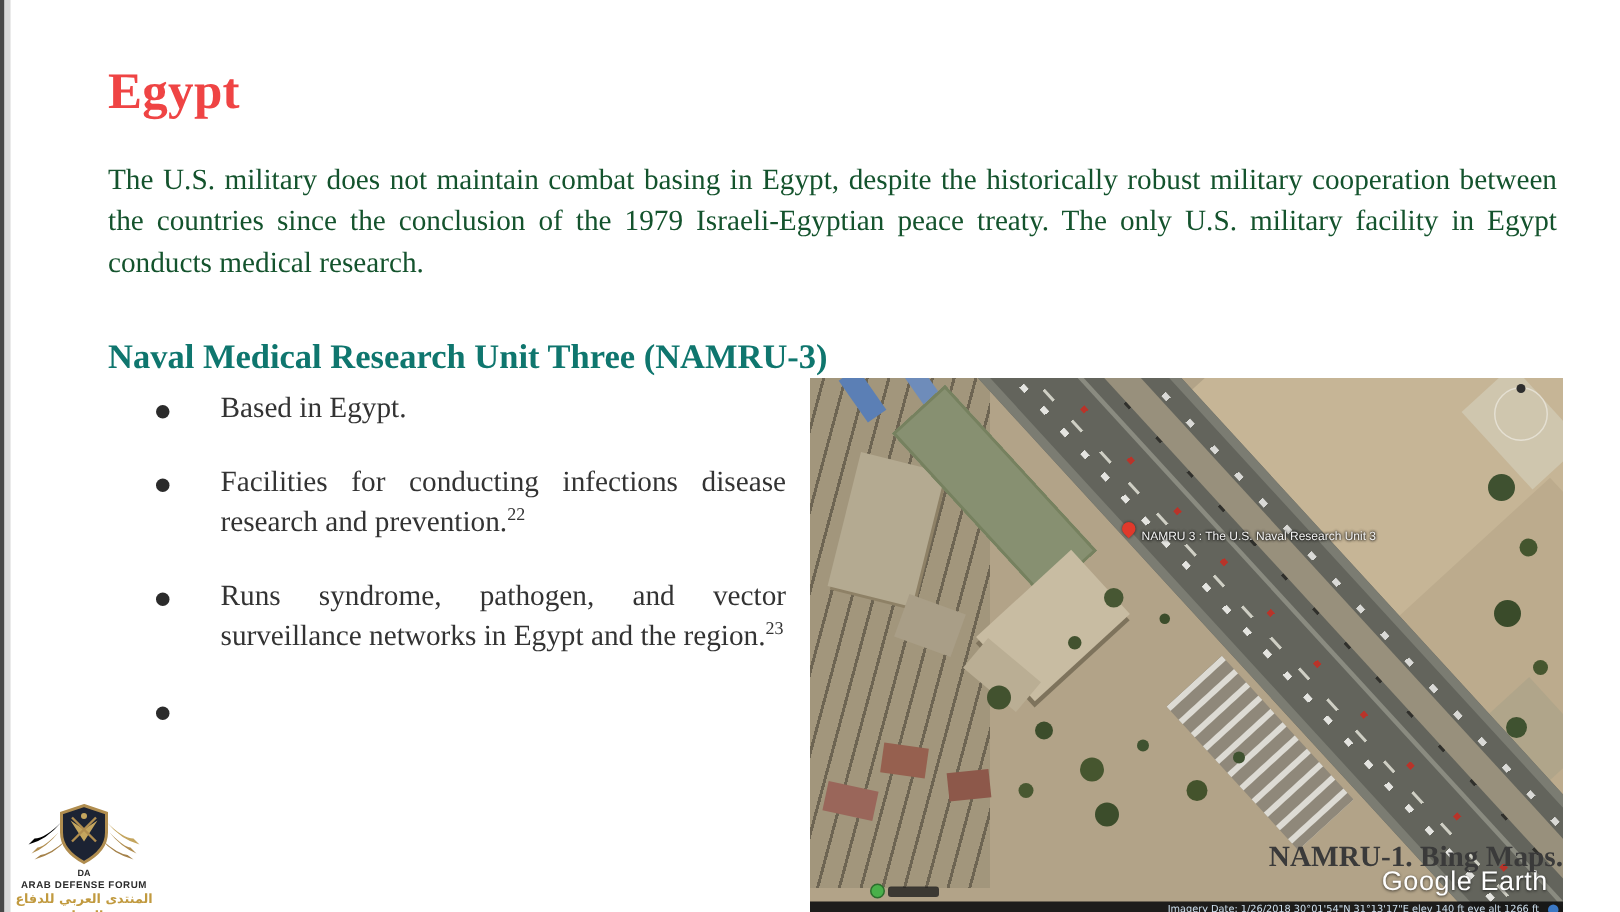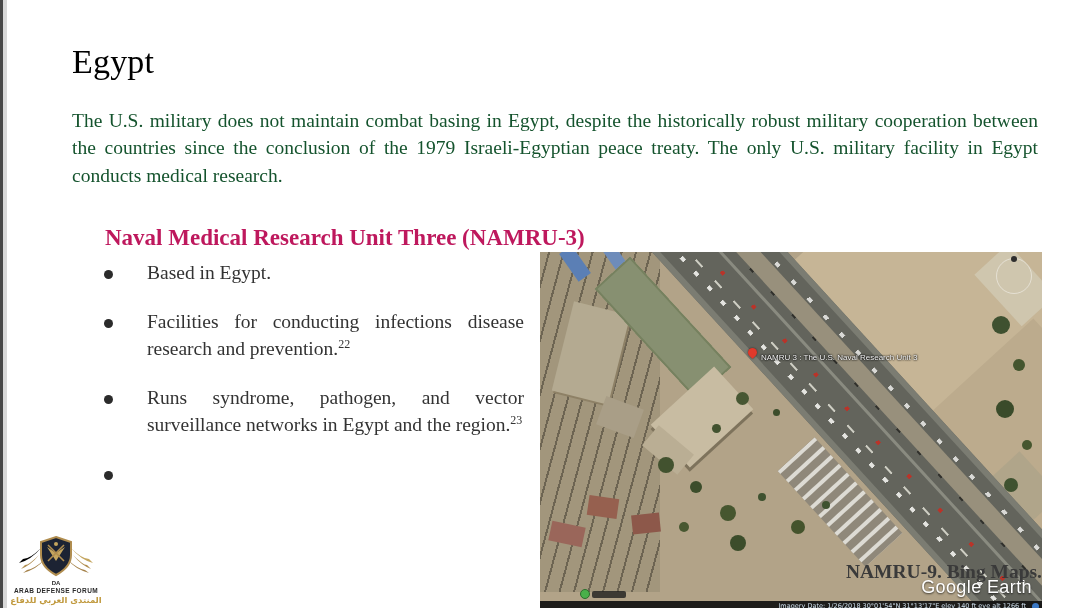--- a/index.html
+++ b/index.html
@@ -3,23 +3,23 @@
 <meta charset="utf-8">
 <style>
   html,body{margin:0;padding:0;}
   body{width:1080px;height:608px;background:#ffffff;font-family:"Liberation Serif",serif;overflow:hidden;}
   .page{position:relative;width:1080px;height:608px;background:#ffffff;overflow:hidden;}
 
   
   .edge-dark{position:absolute;left:0;top:0;width:3px;height:608px;background:#474747;}
   .edge-light{position:absolute;left:3px;top:0;width:4px;height:608px;background:#d8d8d8;}
 
-  .title{position:absolute;left:72px;top:20px;font-size:34px;font-weight:normal;color:#000000;letter-spacing:.2px;}
+  .title{position:absolute;left:72px;top:20px;font-size:34px;font-weight:bold;color:#ef4444;letter-spacing:.2px;}
   .intro{position:absolute;left:72px;top:87px;width:966px;font-size:19.5px;line-height:1.43;color:#14532d;text-align:justify;}
-  .heading{position:absolute;left:72px;top:206px;font-size:23px;font-weight:bold;color:#be185d;margin-left:33px;}
+  .heading{position:absolute;left:72px;top:206px;font-size:23px;font-weight:bold;color:#0f766e;}
 
   .bullets{position:absolute;left:104px;top:260px;width:420px;list-style:none;margin:0;padding:0;}
   .bullets li{display:flex;margin-bottom:22px;}
   .dot{flex:0 0 9px;width:9px;height:9px;border-radius:50%;background:#2b2b2b;margin-top:10px;}
   .btext{margin-left:34px;width:377px;font-size:19.5px;line-height:1.38;color:#333333;text-align:justify;}
   .btext sup{font-size:12px;line-height:0;}
 
   
   .map{position:absolute;left:540px;top:252px;width:502px;height:360px;background:#b2a388;overflow:hidden;}
   .map *{position:absolute;}
@@ -146,21 +146,21 @@
       </div>
     <div class="sv-dot"></div>
     <div class="sv-bar"></div>
     <div class="ge-wordmark">Google Earth</div>
     <div class="map-statusbar">
       <span class="status-text">Imagery Date: 1/26/2018   30°01'54"N 31°13'17"E elev 140 ft   eye alt 1266 ft</span>
       <span class="info-dot"></span>
     </div>
   </div>
 
-  <div class="caption">NAMRU-9. Bing Maps.</div>
+  <div class="caption">NAMRU-1. Bing Maps.</div>
 
   <div class="logo">
     <svg width="78" height="46" viewBox="0 0 78 46">
       <path d="M4 34 Q14 30 22 20 Q12 30 8 30 Z" fill="#b08d4f"></path>
       <path d="M2 28 Q14 25 24 13 Q13 24 6 24 Z" fill="#c4a express5e"></path>
       <path d="M6 38 Q20 34 27 25 Q17 34 10 35 Z" fill="#a5824a"></path>
       <path d="M74 34 Q64 30 56 20 Q66 30 70 30 Z" fill="#b08d4f"></path>
       <path d="M76 28 Q64 25 54 13 Q65 24 72 24 Z" fill="#c4a55e"></path>
       <path d="M72 38 Q58 34 51 25 Q61 34 68 35 Z" fill="#a5824a"></path>
       <path d="M39 2 L54 7 L54 20 Q54 32 39 40 Q24 32 24 20 L24 7 Z" fill="#1c2333" stroke="#b08d4f" stroke-width="2"></path>

